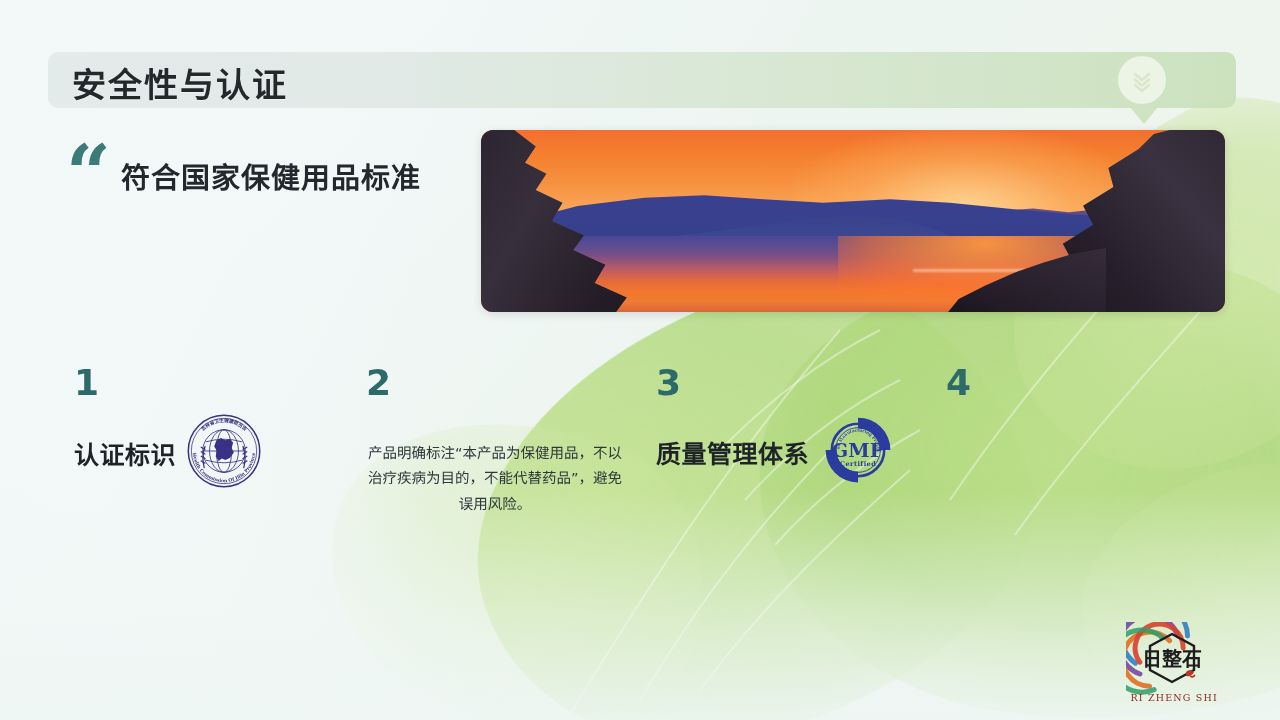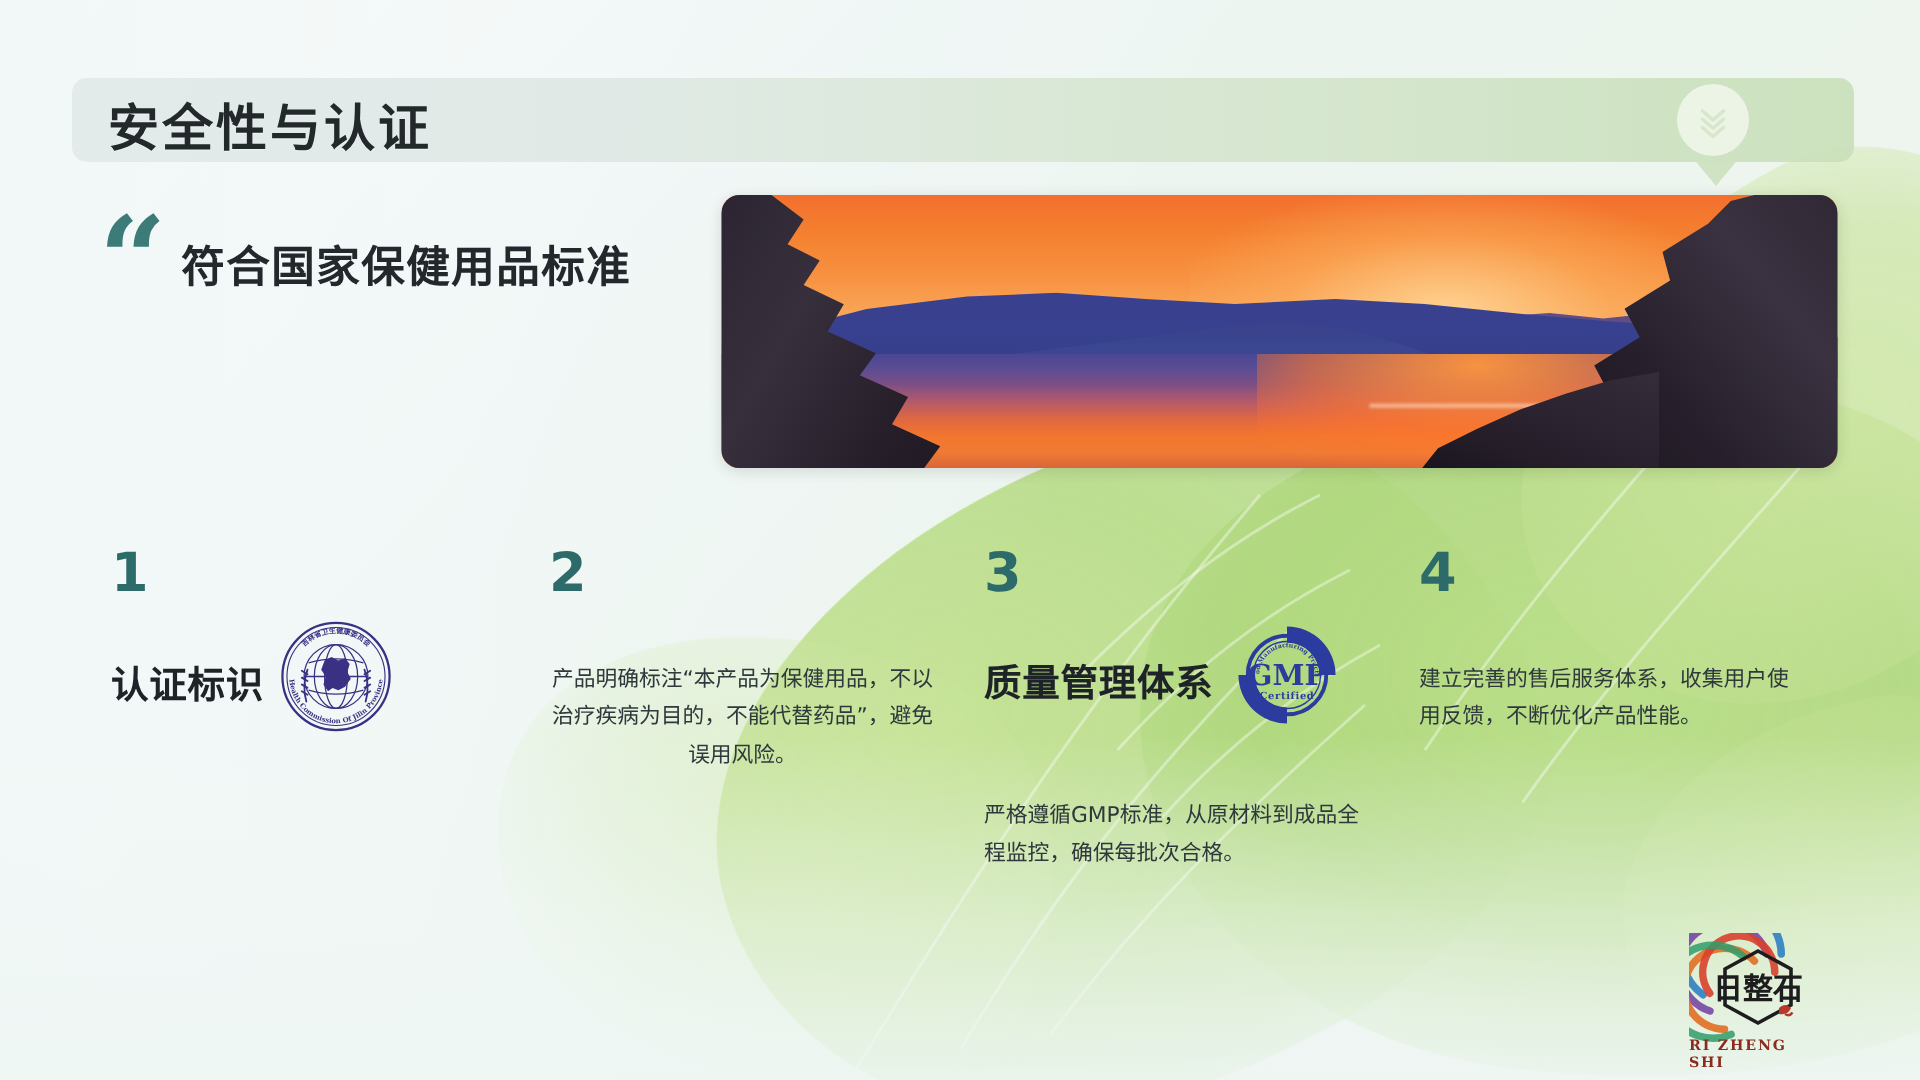--- a/index.html
+++ b/index.html
@@ -283,22 +283,22 @@
   }
 
   
   .brand {
     position:absolute; left:1126px; top:622px;
     width:92px; height:92px;
   }
   .brand svg { display:block; }
   .brand-text {
     position:absolute; left:0; top:70px; width:92px;
-    text-align:left; font-size:9.5px; letter-spacing:1.2px;
-    font-weight:700; color:#8b2a1e;
+    text-align:right; font-size:9.5px; letter-spacing:1.2px;
+    font-weight:400; color:#8b2a1e;
     font-family:"DejaVu Serif","Liberation Serif",serif;
   }
 </style>
 </head>
 <body>
 
 <div class="bg-root">
   <div class="bg-base"></div>
   <div class="leaf leaf-a"></div>
   <div class="leaf leaf-b"></div>
@@ -411,26 +411,24 @@
           <circle cx="50" cy="48" r="29" fill="none" stroke="#2b3b9e" stroke-width="1.2"></circle>
           <path id="gmpArc" d="M26 48 A24 24 0 0 1 74 48" fill="none"></path>
           <text fill="#2b3b9e" font-size="5.4" font-family="DejaVu Serif, serif" font-weight="bold">
             <textPath xlink:href="#gmpArc" startOffset="50%" text-anchor="middle">Good Manufacturing Practice</textPath>
           </text>
           <text x="50" y="57" text-anchor="middle" fill="#2b3b9e" font-size="25" font-weight="bold" font-family="DejaVu Serif, serif">GMP</text>
           <text x="50" y="69" text-anchor="middle" fill="#2b3b9e" font-size="8.5" font-weight="bold" letter-spacing="0.6" font-family="DejaVu Serif, serif">Certified</text>
         </svg>
       </div>
     </div>
-    <div class="col-desc">严格遵循GMP标准，从原材料到成品全程监控，确保每批次合格。</div>
   </div>
 
   <div class="col col-4">
     <div class="col-num">4</div>
-    <div class="col-desc">建立完善的售后服务体系，收集用户使用反馈，不断优化产品性能。</div>
   </div>
 
 </div>
 
 <div class="brand">
   <svg width="92" height="78" viewBox="0 0 92 78">
     <g fill="none" stroke-width="5" stroke-linecap="round">
       <path d="M14 52 A30 30 0 1 1 52 14" stroke="#7b4fa8" opacity="0.95"></path>
       <path d="M11 50 A33 33 0 1 1 55 11" stroke="#2f7fc4" opacity="0.9" transform="rotate(14 46 39)"></path>
       <path d="M17 56 A27 27 0 1 1 50 19" stroke="#e2742c" opacity="0.95" transform="rotate(-18 46 39)"></path>

